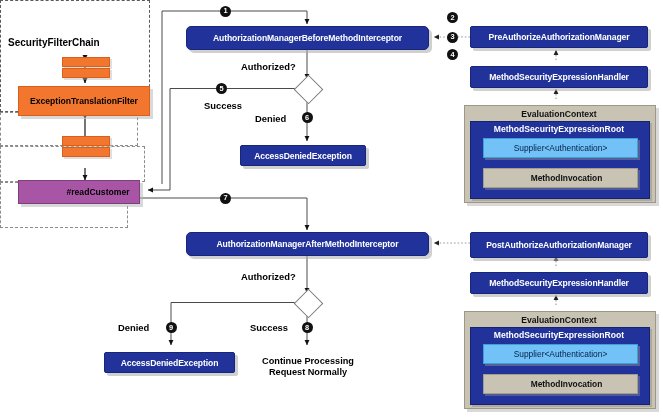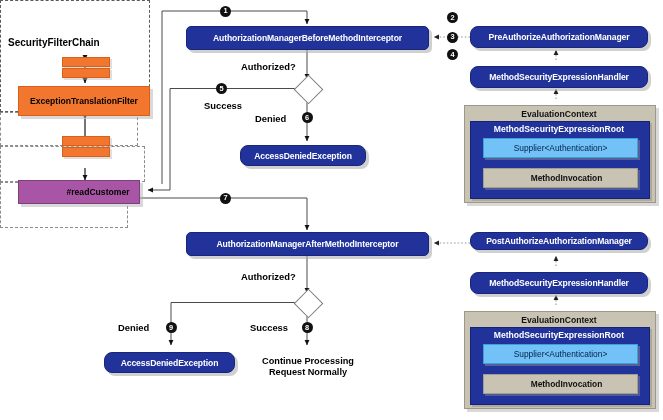--- a/index.html
+++ b/index.html
@@ -11,21 +11,21 @@
   .svg-layer{position:absolute;left:0;top:0;width:663px;height:420px;overflow:visible;}
   .svg-layer.under{z-index:1;}
 
   .node{position:absolute;box-sizing:border-box;display:flex;
         align-items:center;justify-content:center;text-align:center;z-index:10;}
 
   
   .navy{background:#21339a;color:#ffffff;font-weight:bold;font-size:8.6px;
         border:1px solid #18267a;border-radius:5px;
         box-shadow:3px 3px 0 rgba(170,170,170,.55);letter-spacing:-.1px;}
-  .navy.sq{border-radius:8px;}
+  .navy.sq{border-radius:2px;}
 
   
   .orange{background:#f2762d;border:1px solid #d9601b;color:#000;
           font-weight:bold;font-size:8.6px;box-shadow:3px 3px 0 rgba(180,180,180,.5);}
   .orangebar{background:#f2762d;border:1px solid #d9601b;
              box-shadow:2px 2px 0 rgba(185,185,185,.45);}
 
   
   .purple{background:#a855a5;border:1px solid #7d3f7b;color:#000;
           font-weight:bold;font-size:8.6px;box-shadow:3px 3px 0 rgba(180,180,180,.5);padding-left:38px;}
@@ -199,21 +199,21 @@
 
   <div class="node lightblue" style="left:483px;top:138px;width:155px;height:20px;z-index:11;">
     <span>Supplier&lt;Authentication&gt;</span>
   </div>
 
   <div class="node tanbox" style="left:483px;top:168px;width:155px;height:20px;z-index:11;
               box-shadow:2px 2px 0 rgba(150,150,150,.4);">
     <span>MethodInvocation</span>
   </div>
 
-  <div class="node navy sq" style="left:470px;top:232px;width:178px;height:18px;">
+  <div class="node navy sq" style="left:470px;top:232px;width:178px;height:26px;">
     <span>PostAuthorizeAuthorizationManager</span>
   </div>
 
   <div class="node navy sq" style="left:470px;top:272px;width:178px;height:22px;">
     <span>MethodSecurityExpressionHandler</span>
   </div>
 
   <div class="tan" style="position:absolute;left:464px;top:311px;width:190px;height:96px;z-index:8;"></div>
   <div class="panel-title" style="left:464px;top:315px;width:190px;">EvaluationContext</div>
 

